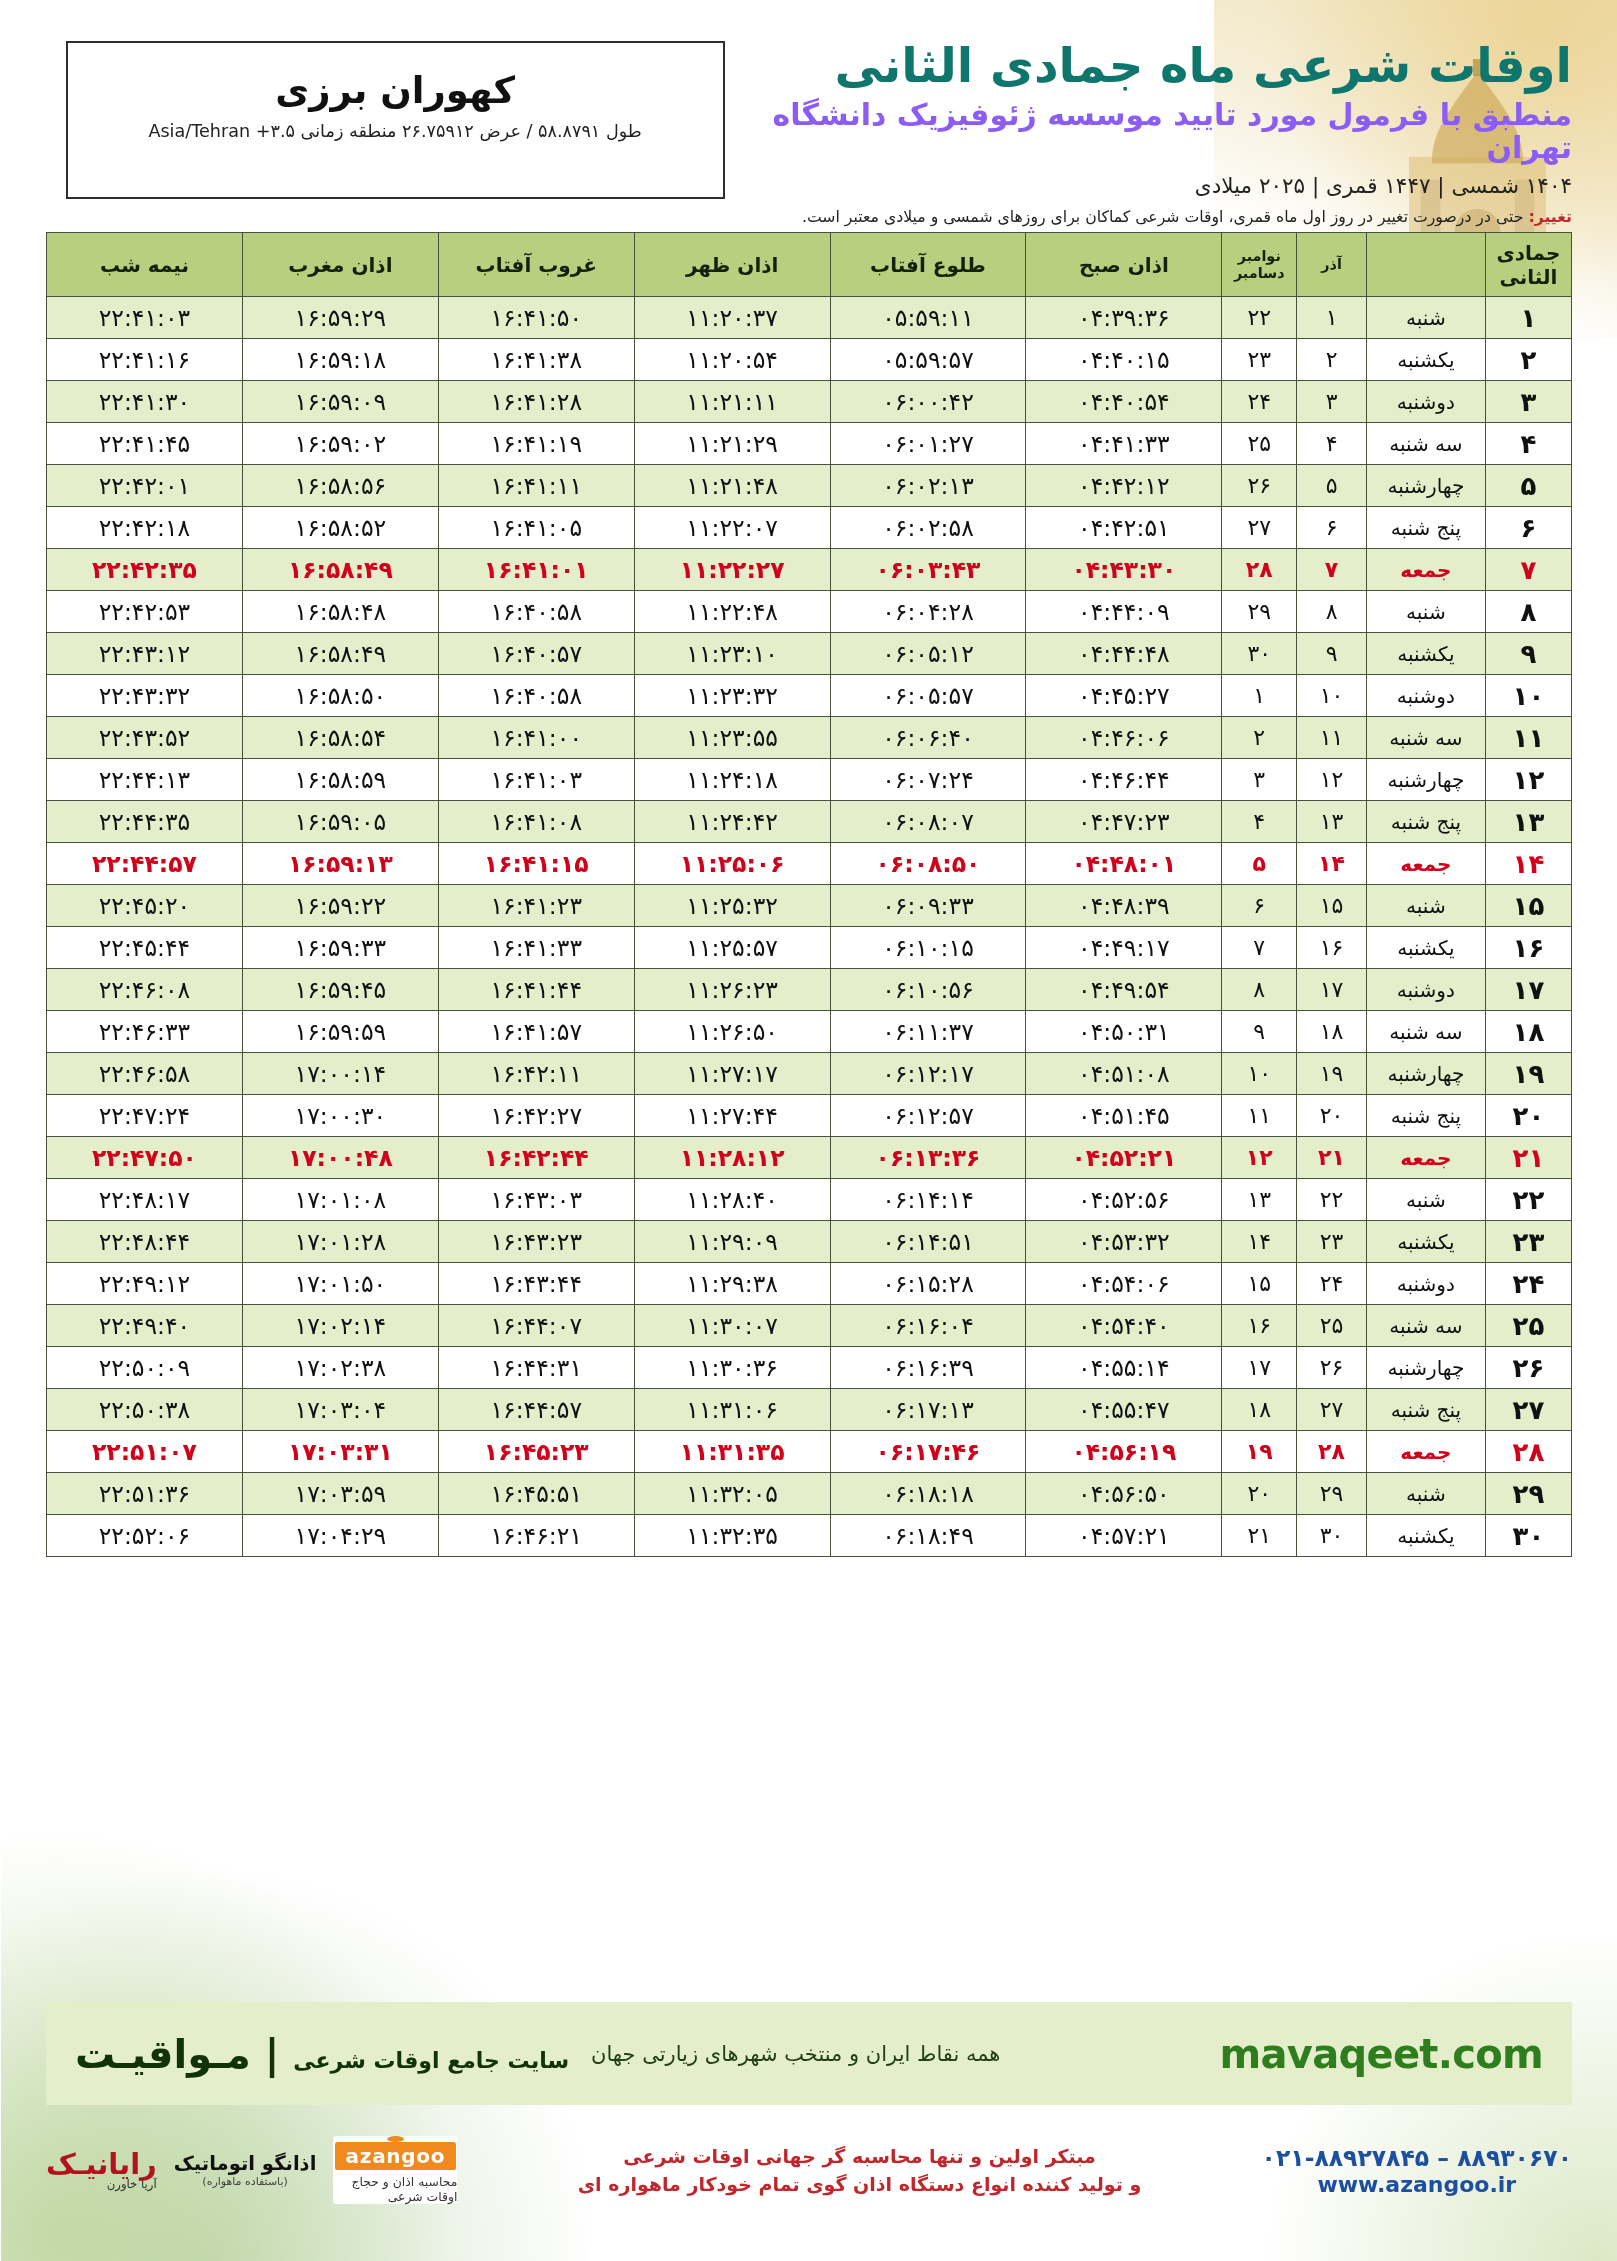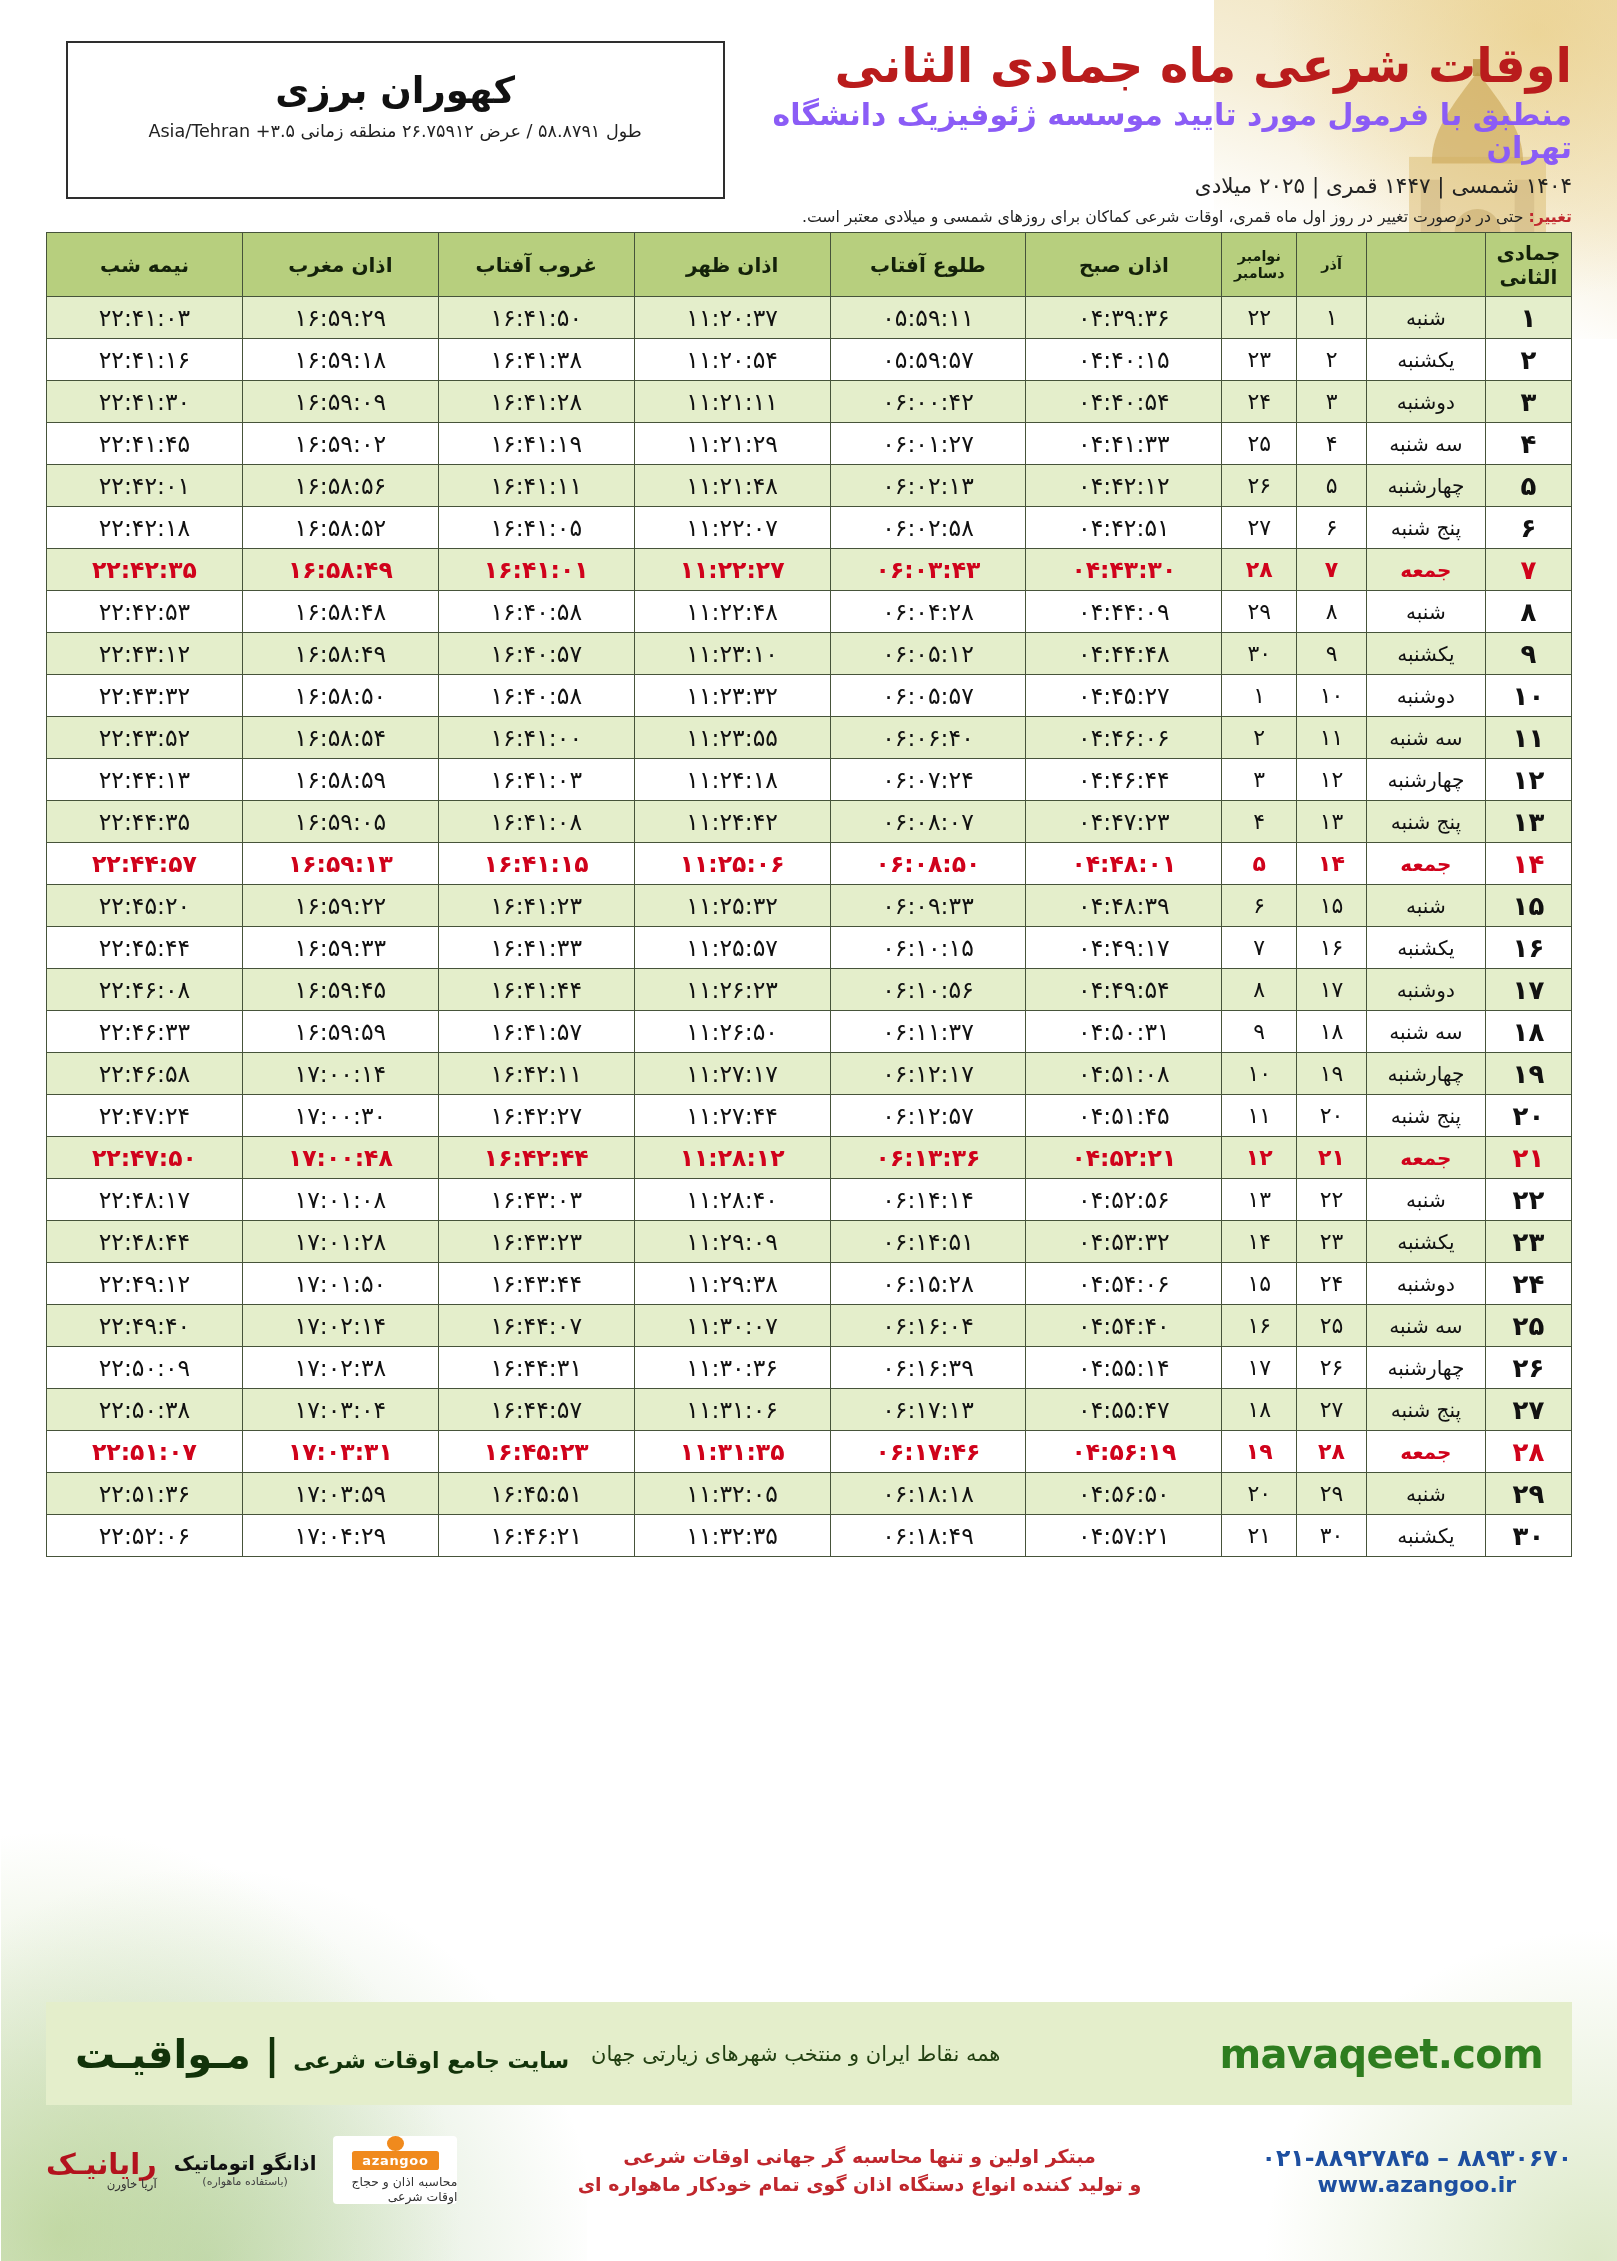--- a/index.html
+++ b/index.html
@@ -35,21 +35,21 @@
   .page{position:relative;z-index:2;width:1618px;height:2261px;}
 
   
   .header{
     position:absolute;top:40px;right:46px;left:46px;height:163px;
   }
   .title-block{
     position:absolute;right:0;top:0;text-align:right;width:868px;
   }
   .main-title{
-    font-size:48px;font-weight:bold;color:#b91c1c;letter-spacing:-0.7px;line-height:1.05;
+    font-size:48px;font-weight:bold;color:#0f766e;letter-spacing:-0.7px;line-height:1.05;
     margin:0 0 7.8px 0;
   }
   .sub-title{
     font-size:30px;font-weight:bold;color:#8b5cf6;margin:0 0 9px 0;line-height:1.1;
   }
   .date-line{
     font-size:21.5px;color:#222;margin:0;direction:rtl;
   }
   .loc-box{
     position:absolute;left:19.6px;top:1.3px;width:659px;height:158px;
@@ -118,21 +118,21 @@
   .footer-bottom{
     position:absolute;left:46px;right:46px;top:2118px;height:104px;
     display:flex;align-items:center;justify-content:space-between;
   }
   .fb-right{display:flex;align-items:center;gap:17px;direction:rtl;}
   .logo-azangoo{
     width:124px;height:68px;background:#ffffff;border-radius:3.9px;
     display:flex;flex-direction:column;align-items:center;justify-content:center;
   }
   .logo-azangoo .bar{
-    background:#f08a1d;color:#fff;font-size:13px;font-weight:bold;
+    background:#f08a1d;color:#fff;font-size:20px;font-weight:bold;
     padding:2px 10.4px;border-radius:2.6px;letter-spacing:0.7px;text-align:right;
   }
   .logo-azangoo .cap{font-size:12.4px;color:#333;margin-top:3.9px;direction:rtl;}
   .logo-azan-fa{font-size:19.6px;font-weight:bold;color:#111;direction:rtl;line-height:1.2;text-align:center;}
   .logo-azan-fa small{display:block;font-size:11px;font-weight:normal;color:#444;}
   .logo-rayanik{font-size:29px;font-weight:bold;color:#b3121d;direction:rtl;line-height:1;}
   .logo-rayanik small{display:block;font-size:11.7px;color:#333;font-weight:normal;}
   .fb-mid{font-size:19px;color:#c0272d;direction:rtl;text-align:center;line-height:1.5;font-weight:bold;}
   .fb-left{text-align:center;direction:ltr;}
   .fb-phone{font-size:23.5px;font-weight:bold;color:#1d4fa0;}

